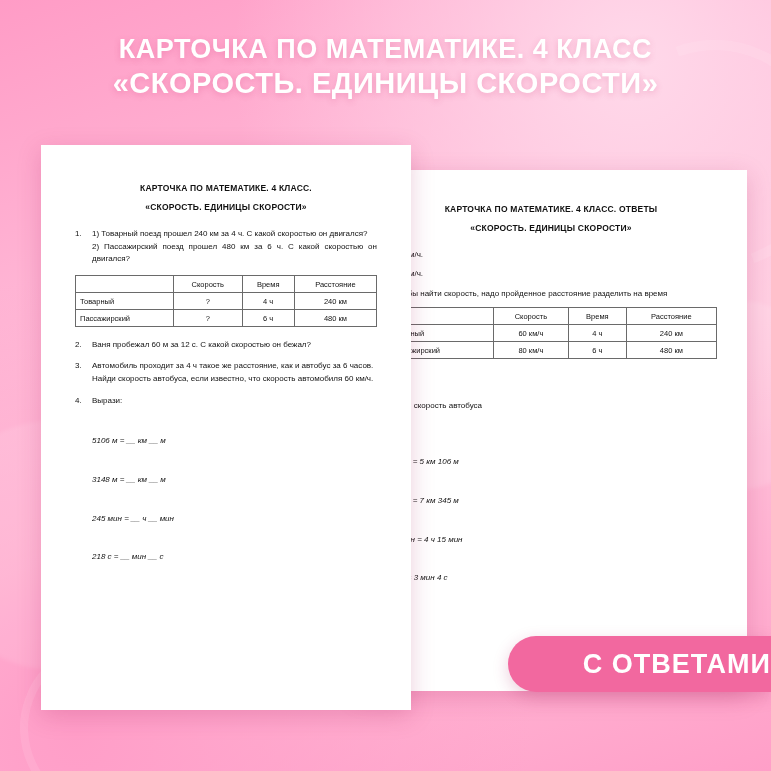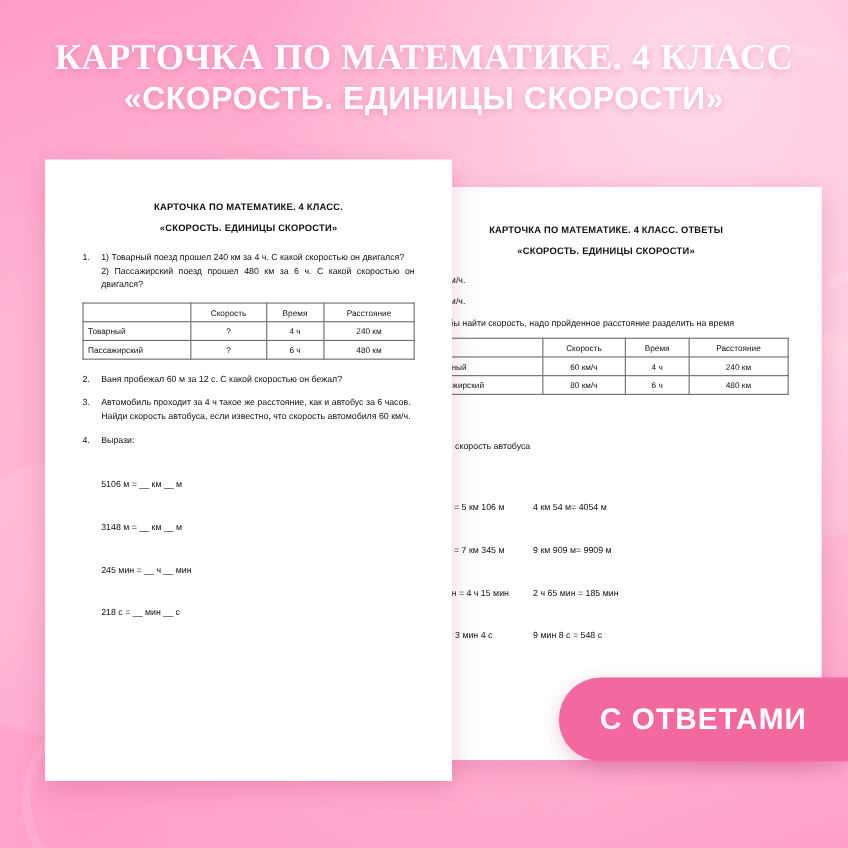--- a/index.html
+++ b/index.html
@@ -50,23 +50,22 @@
     width: 771px;
     text-align: center;
     color: #ffffff;
     font-weight: bold;
     letter-spacing: 0.5px;
     line-height: 1.18;
     text-shadow: 0 2px 6px rgba(200,50,110,0.25);
   }
   #title .l1 {
     display: block;
-    font-size: 33px;
+    font-size: 27px;
     text-transform: uppercase;
-    font-family: Liberation Serif, serif;
   }
   #title .l2 {
     display: block;
     font-size: 29px;
     text-transform: uppercase;
   }
 
   
   .sheet {
     position: absolute;
@@ -136,51 +135,52 @@
     border: 1px solid #6a6a6a;
     padding: 2px 4px;
     font-weight: normal;
     height: 12px;
     margin-top: 40px;
   }
   table.tbl .c { text-align: center; }
 
   .exprs {
     display: flex;
-    gap: 22px;
+    gap: 40px;
     font-size: 8px;
     color: #111;
     line-height: 1.62;
     margin-top: 2px;
+    font-style: italic;
   }
   .exprs .col { white-space: pre; }
 
   
   .a-line {
     font-size: 8px;
     color: #111;
     line-height: 1.55;
     margin-bottom: 7px;
   }
   .a-gap { height: 9px; }
 
   
   #badge {
     position: absolute;
     right: 0;
     bottom: 79px;
     width: 263px;
-    height: 76px;
+    height: 56px;
     background: #f2689f;
     border-top-left-radius: 38px;
     border-bottom-left-radius: 38px;
     box-shadow: 0 5px 16px rgba(170,30,90,0.22);
     display: flex;
     align-items: center;
-    justify-content: center;
+    justify-content: flex-end;
   }
   #badge span {
     color: #ffffff;
     font-size: 27px;
     font-weight: bold;
     text-transform: uppercase;
     letter-spacing: 1px;
   }
 </style>
 </head>
@@ -234,26 +234,20 @@
     <div class="a-gap"></div>
     <div class="a-line">40 км/ч скорость автобуса</div>
     <div class="a-gap"></div>
 
     <div class="exprs">
       <div class="col">
         <div>5106 м = 5 км 106 м</div>
         <div>7345 м = 7 км 345 м</div>
         <div>245 мин = 4 ч 15 мин</div>
         <div>184 с = 3 мин 4 с</div>
-      </div>
-      <div class="col">
-        <div>4 км 54 м= 4054 м</div>
-        <div>9 км 909 м= 9909 м</div>
-        <div>2 ч 65 мин = 185 мин</div>
-        <div>9 мин 8 с = 548 с</div>
       </div>
     </div>
   </div>
 
   <div class="sheet" id="sheet-tasks">
     <div class="doc-title">КАРТОЧКА ПО МАТЕМАТИКЕ. 4 КЛАСС.</div>
     <div class="doc-subtitle">«СКОРОСТЬ. ЕДИНИЦЫ СКОРОСТИ»</div>
 
     <div class="q">
       <div class="num">1.</div>

